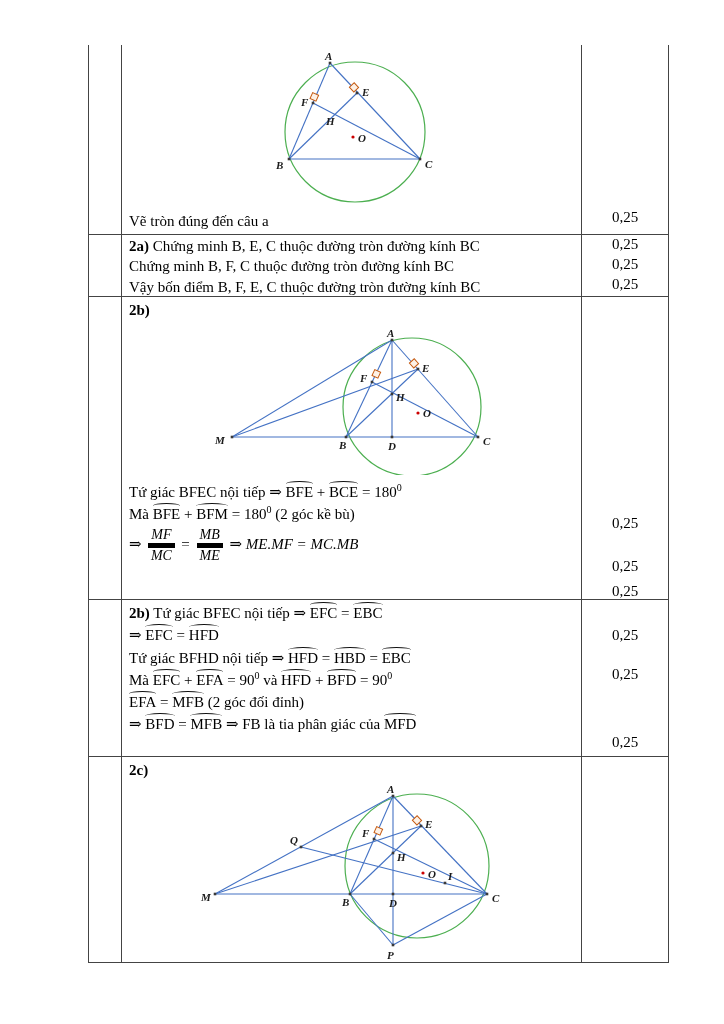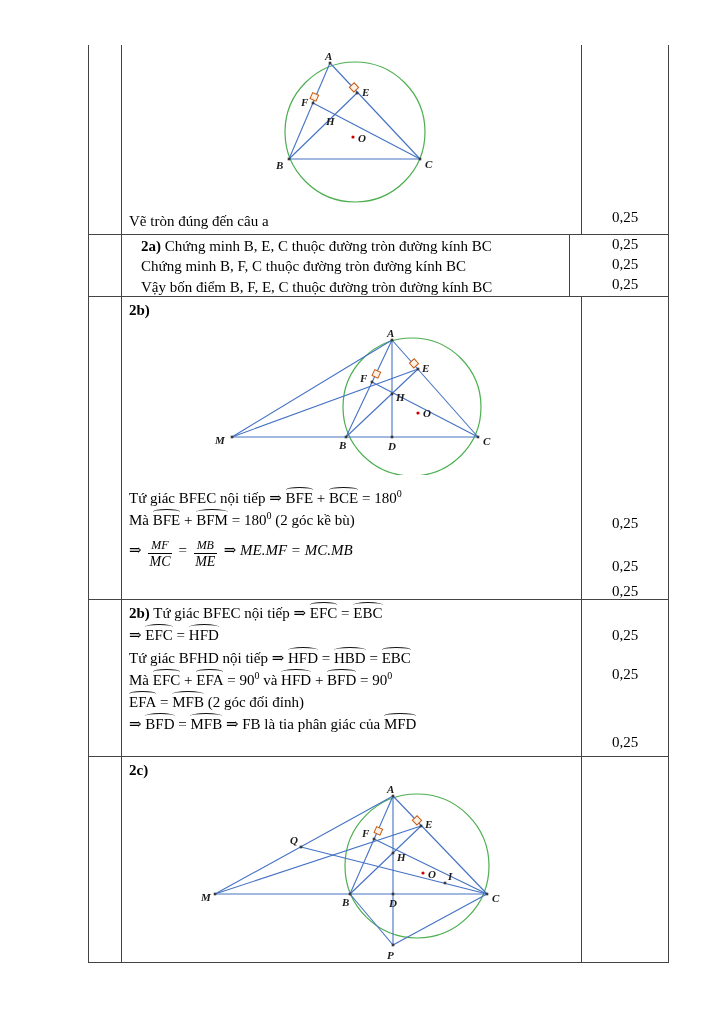--- a/index.html
+++ b/index.html
@@ -15,21 +15,21 @@
   .score{position:absolute;left:30px;font-size:15px;white-space:nowrap;text-align:center;}
   .ln{line-height:20.4px;white-space:nowrap;}
   .ln3{line-height:22px;white-space:nowrap;}
   .ln4{line-height:22.3px;white-space:nowrap;}
   .b{font-weight:bold;}
   sup{font-size:10px;line-height:0;}
   .hat{position:relative;display:inline-block;line-height:1.05;}
   .hat::before{content:"";position:absolute;left:0;right:0;top:-4px;height:5px;
                border-top:1.3px solid #111;border-radius:100% 100% 0 0;}
   .frac{display:inline-block;vertical-align:-11px;text-align:center;font-style:italic;margin:0 3px;}
-  .frac .n{display:block;border-bottom:1px solid #000000;padding:0 3px;line-height:16px;font-size:12px;}
+  .frac .n{display:block;border-bottom:5px solid #000000;padding:0 3px;line-height:16px;font-size:14px;}
   .frac .d{display:block;line-height:16px;font-size:14px;}
   .frac-line{line-height:34px;margin-top:2px;}
   .it{font-style:italic;}
   .fig{display:block;}
   .fig line{stroke:var(--segment,#4472C4);stroke-width:1.1;}
   .fig .circ{fill:none;stroke:var(--circle,#4CAF50);stroke-width:1.2;}
   .fig .ra{fill:#fdf1e6;stroke:var(--right-angle,#C55A11);stroke-width:1;}
   .fig .pt{fill:#3a3a3a;}
   .fig .od{fill:var(--center-dot,#CC0000);}
   .fig text{font-family:"Liberation Serif","DejaVu Serif",serif;font-style:italic;
@@ -67,21 +67,21 @@
           <text x="59" y="74">H</text>
           <text x="91" y="91">O</text>
         </svg>
         <div class="ln" style="position:absolute;left:7px;bottom:3px;">Vẽ tròn đúng đến câu a</div>
       </div>
       <div class="cs">
         <div class="score" style="top:164px;">0,25</div>
       </div>
     </div>
 
-    <div class="row" style="height:62px;gap:12px;">
+    <div class="row" style="height:62px;">
       <div class="cl"></div>
       <div class="cm" style="padding-top:1px;">
         <div class="ln"><span class="b">2a)</span><span> Chứng minh B, E, C thuộc đường tròn đường kính BC</span></div>
         <div class="ln">Chứng minh B, F, C thuộc đường tròn đường kính BC</div>
         <div class="ln">Vậy bốn điểm B, F, E, C thuộc đường tròn đường kính BC</div>
       </div>
       <div class="cs">
         <div class="score" style="top:1px;">0,25</div>
         <div class="score" style="top:21px;">0,25</div>
         <div class="score" style="top:41px;">0,25</div>
@@ -116,21 +116,21 @@
           <text x="10" y="119">M</text>
           <text x="134" y="124">B</text>
           <text x="183" y="125">D</text>
           <text x="278" y="120">C</text>
           <text x="182" y="12">A</text>
           <text x="217" y="47">E</text>
           <text x="155" y="57">F</text>
           <text x="191" y="76">H</text>
           <text x="218" y="92">O</text>
         </svg>
-        <div style="margin-top:12px;">
+        <div style="margin-top:6px;">
           <div class="ln3">Tứ giác BFEC nội tiếp ⇒ <span class="hat">BFE</span> + <span class="hat">BCE</span> = 180<sup>0</sup></div>
           <div class="ln3">Mà <span class="hat">BFE</span> + <span class="hat">BFM</span> = 180<sup>0</sup> (2 góc kề bù)</div>
           <div class="ln3 frac-line">
             <span>⇒</span>
             <span class="frac"><span class="n">MF</span><span class="d">MC</span></span>
             <span>=</span>
             <span class="frac"><span class="n">MB</span><span class="d">ME</span></span>
             <span class="it">⇒ ME.MF = MC.MB</span>
           </div>
         </div>

